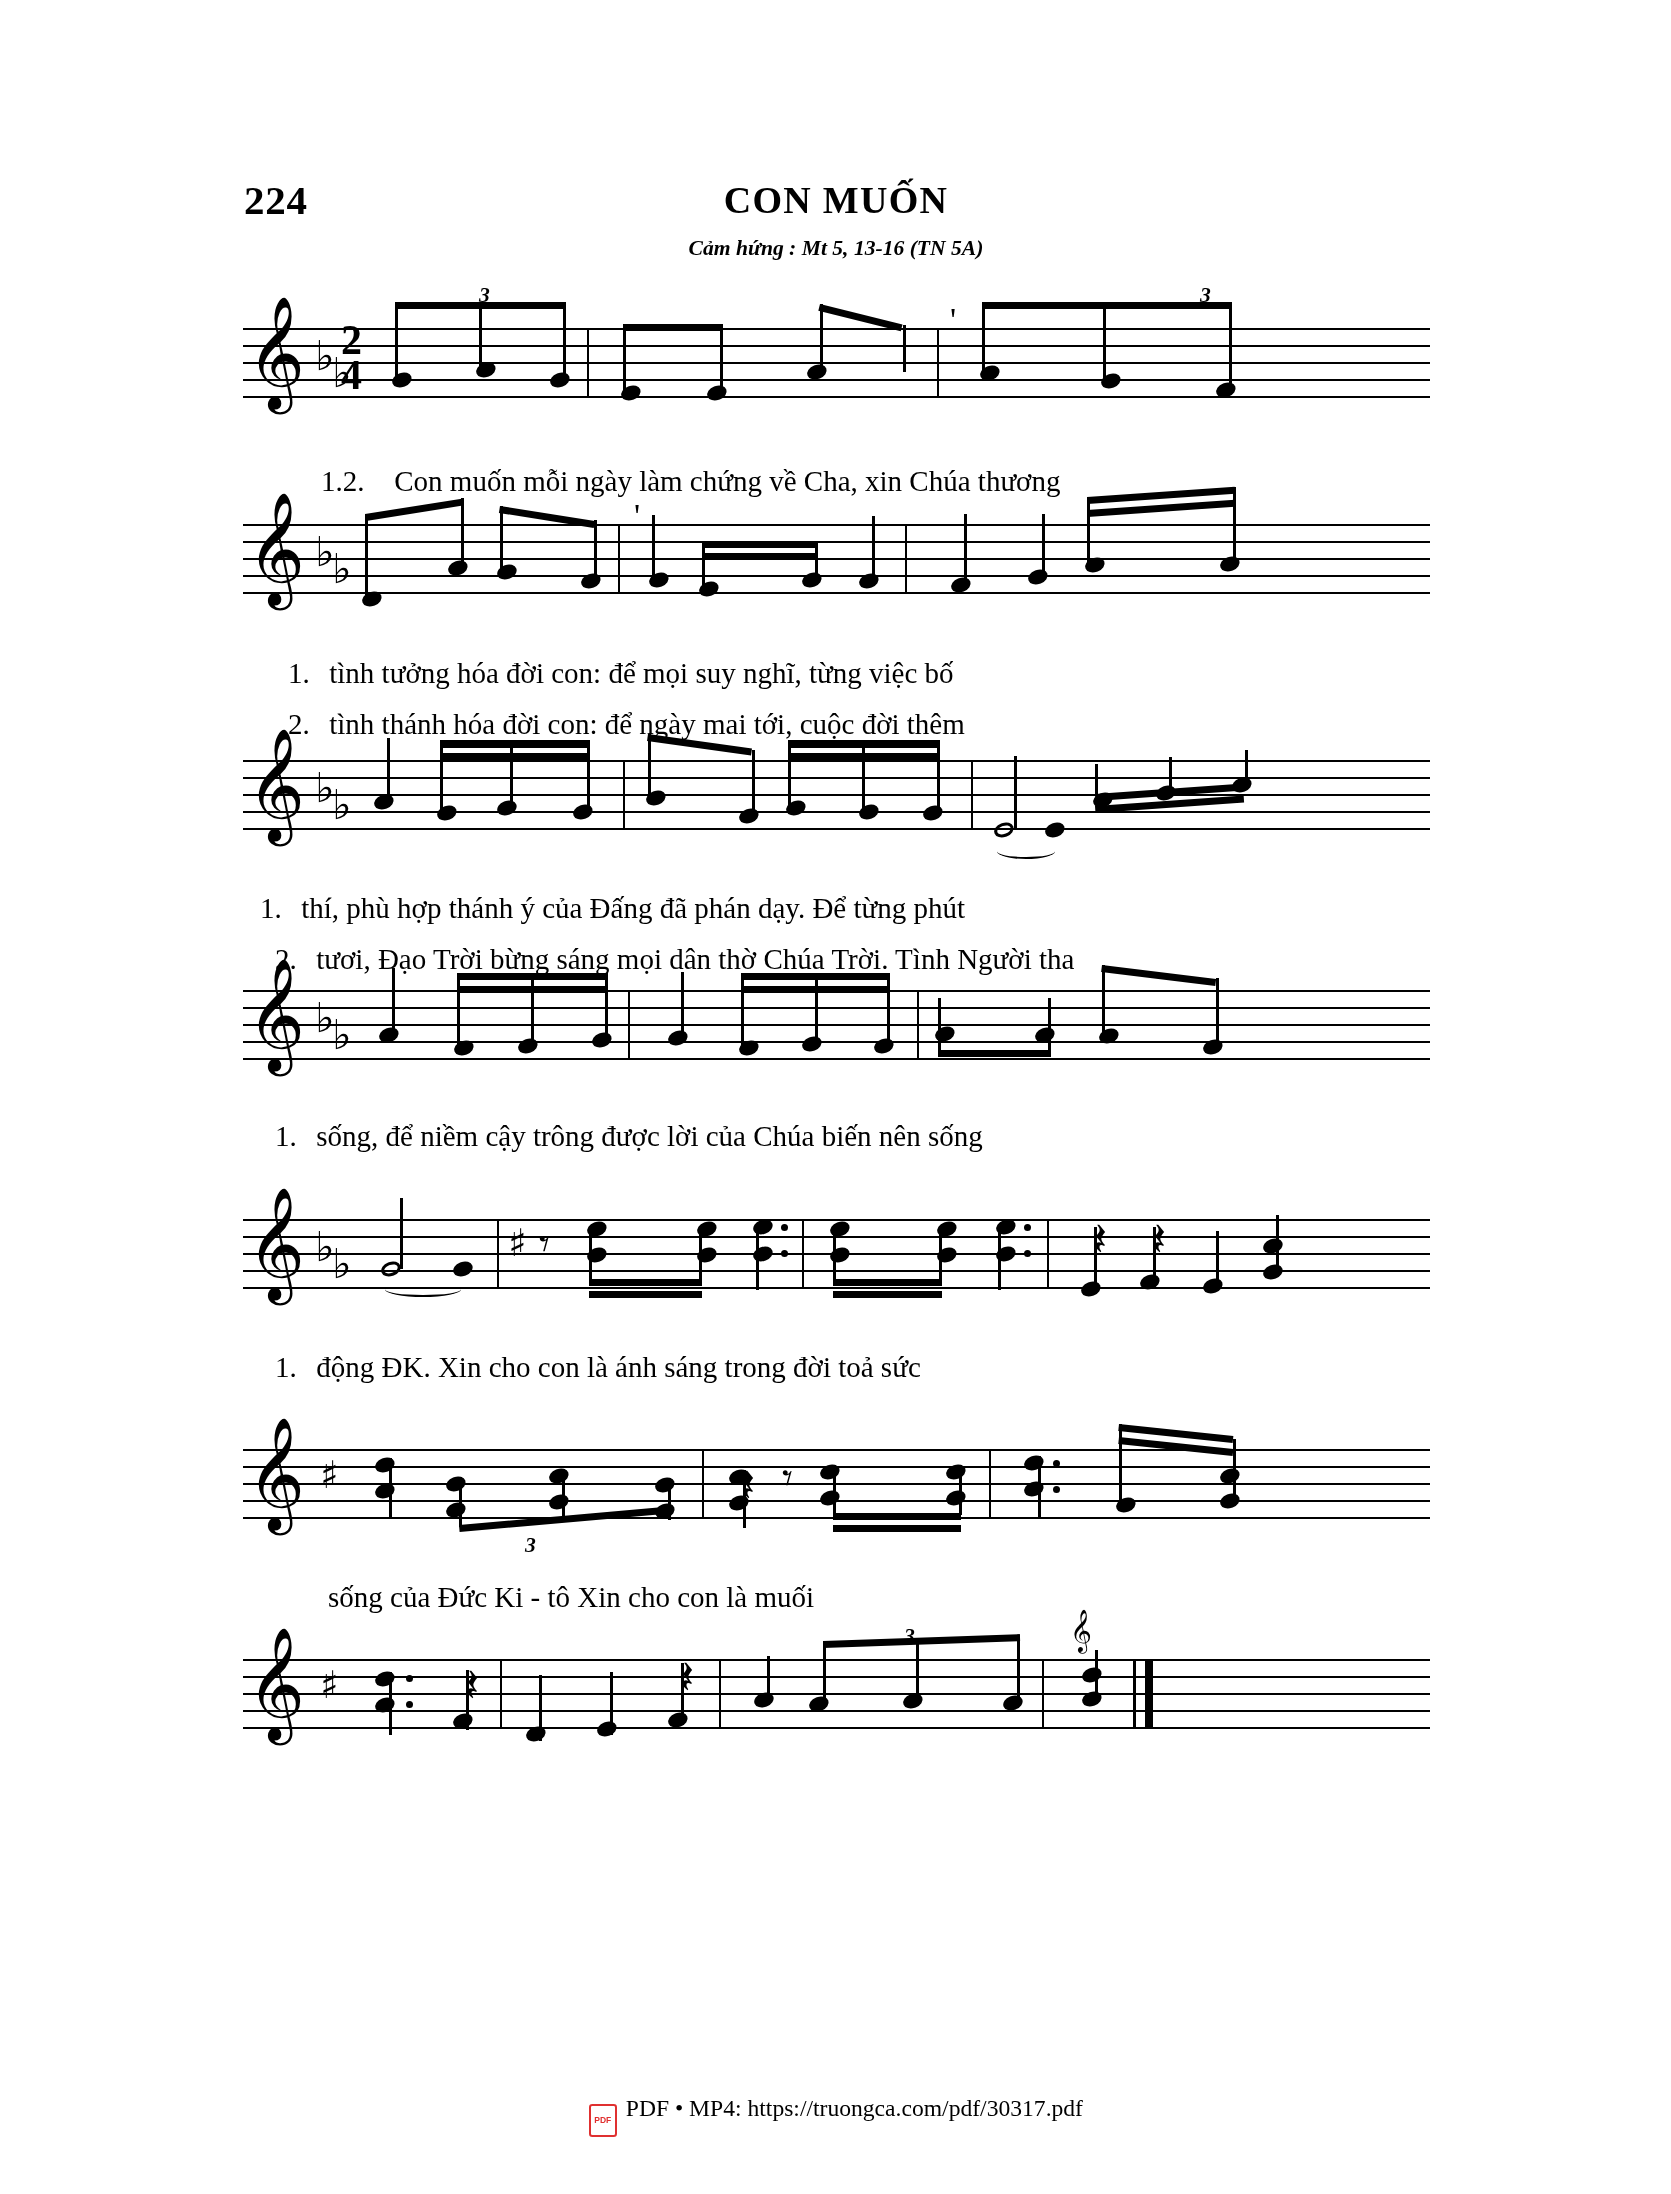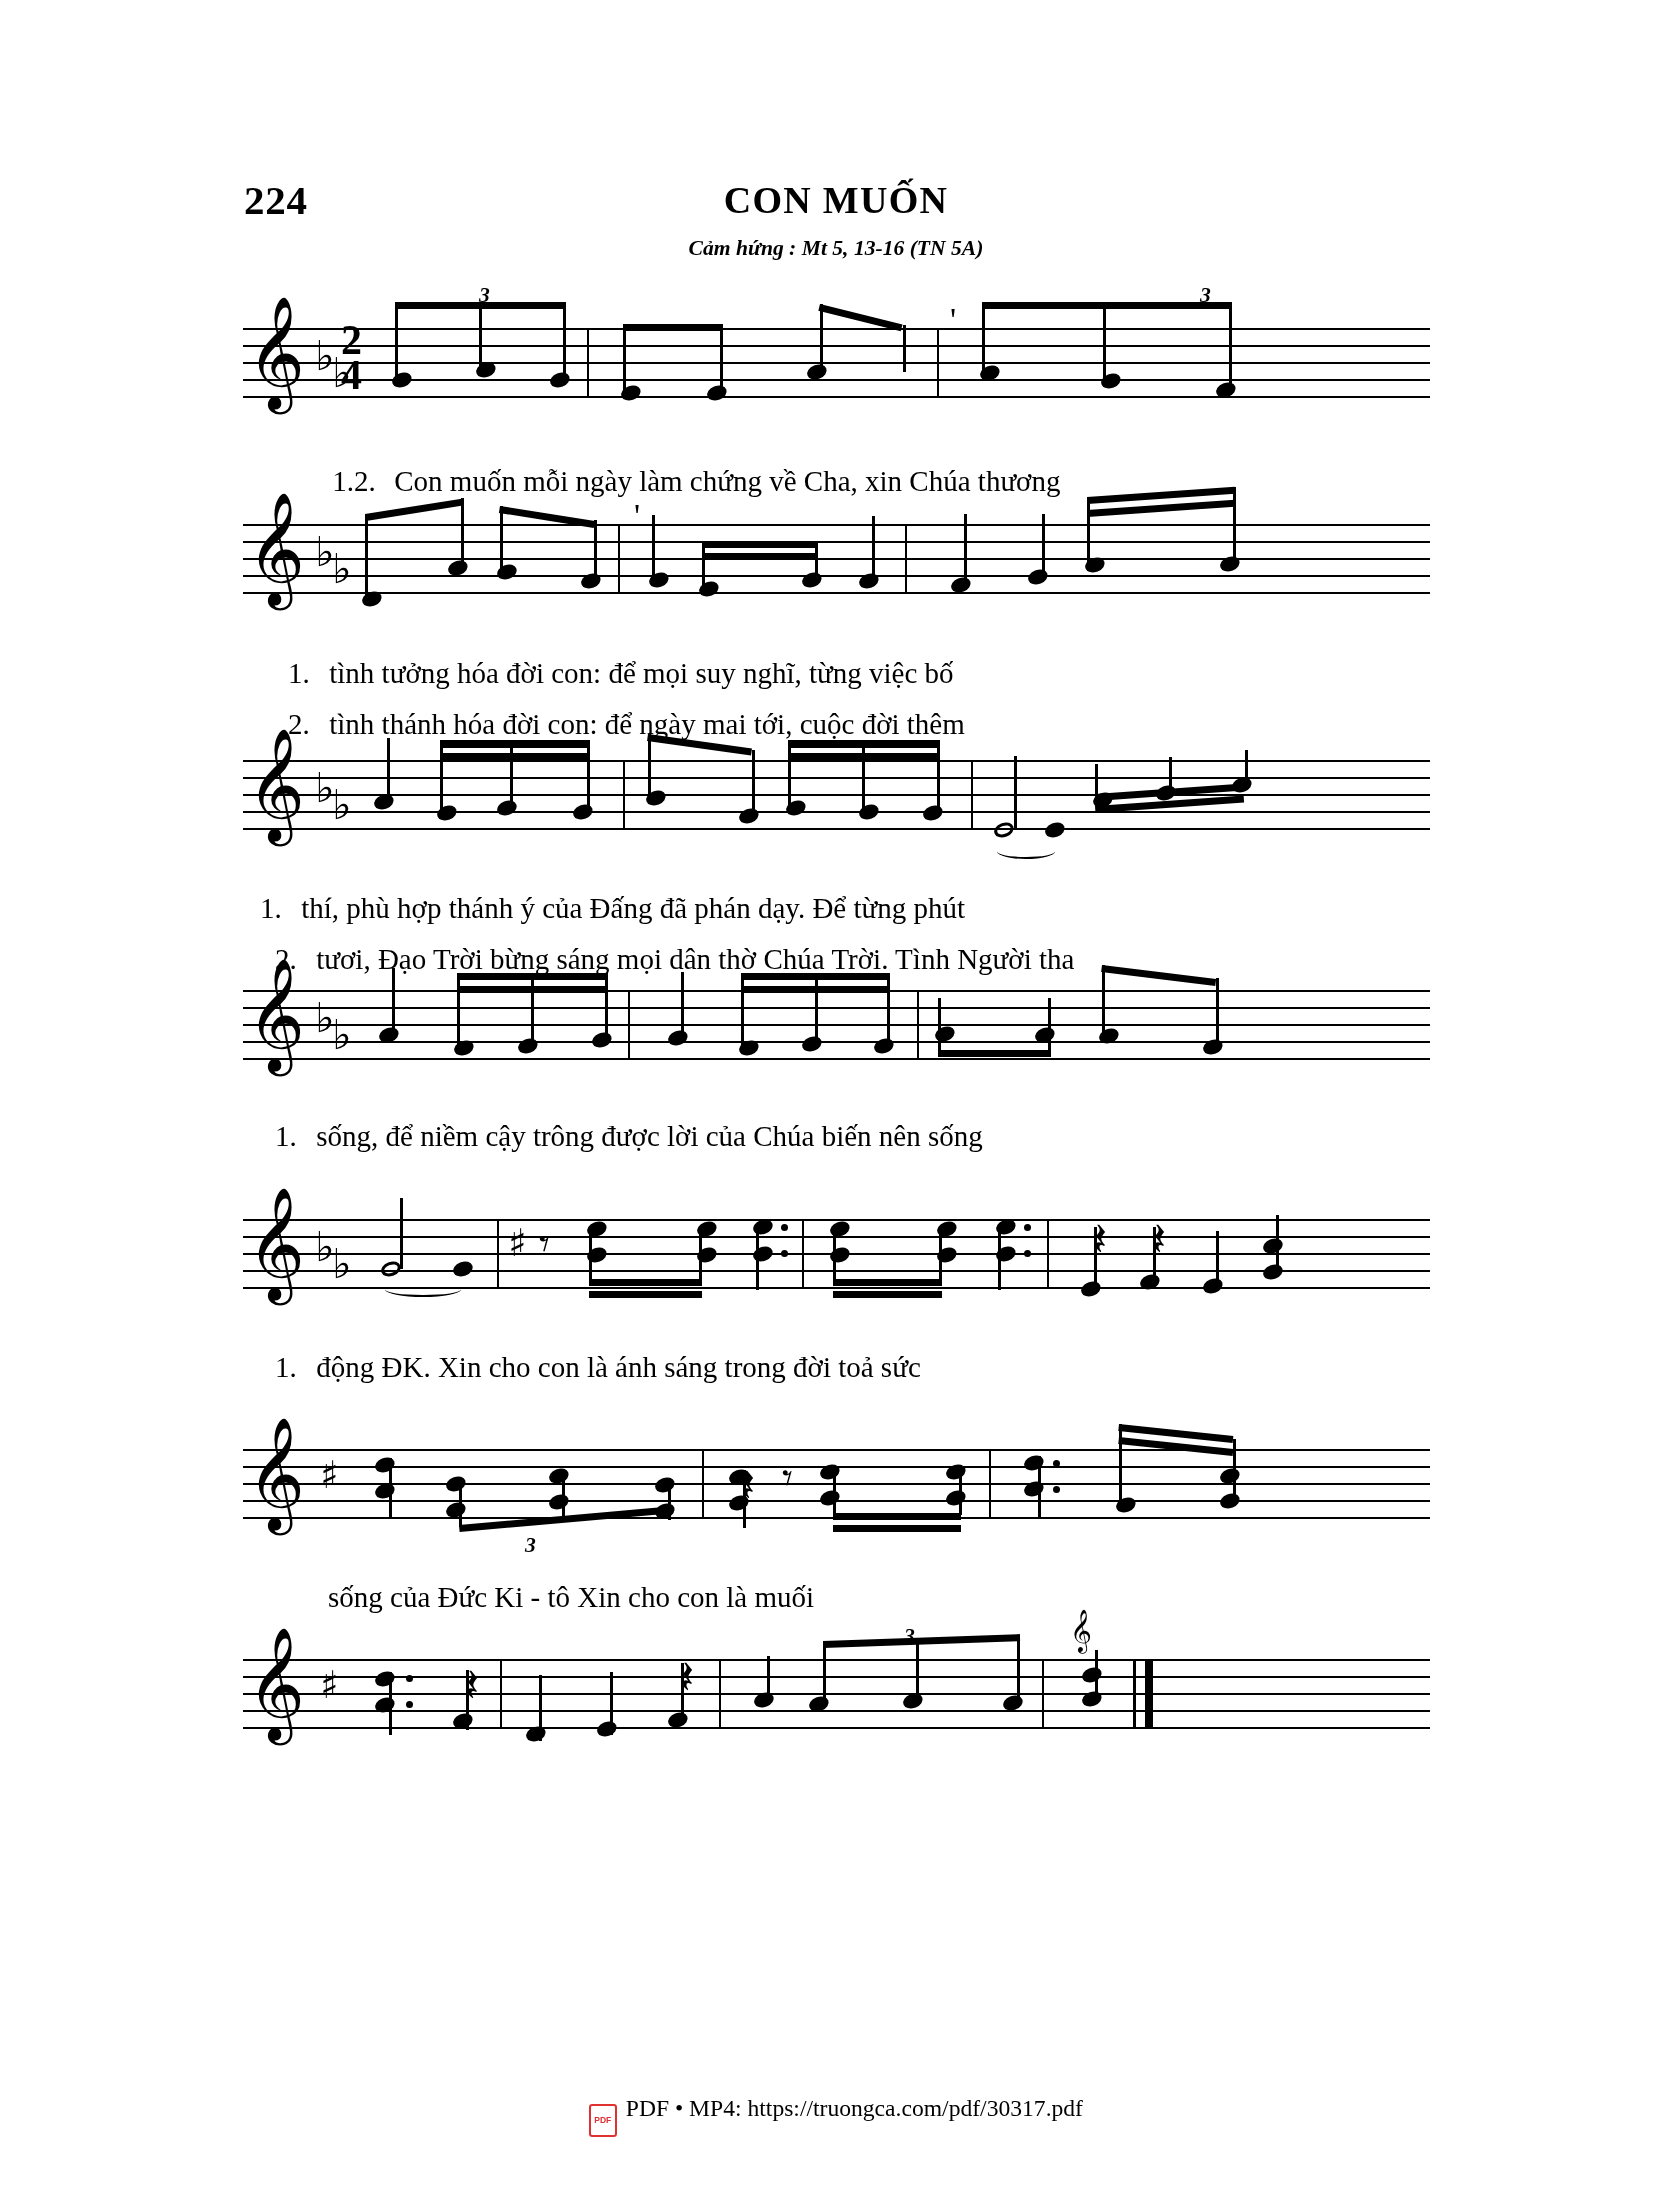--- a/index.html
+++ b/index.html
@@ -293,21 +293,21 @@
       <div class="stem" style="left:739px; top:-26px; height:72px;"></div>
       <div class="note" style="left:737px; top:38px;"></div>
       <div class="stem" style="left:860px; top:-26px; height:80px;"></div>
       <div class="note" style="left:858px; top:46px;"></div>
       <div class="stem" style="left:986px; top:-26px; height:89px;"></div>
       <div class="note" style="left:973px; top:55px;"></div>
     </div>
   </div>
 
   <div class="lyric-row" style="top:465px; left:321px;">
-    <span class="vnum" style="width:66px;text-align:center;">1.2.</span>
+    <span class="vnum" style="width:66px;">1.2.</span>
     <span>Con muốn mỗi ngày làm chứng về Cha, xin Chúa thương</span>
   </div>
 
   <div class="system" style="top:524px;">
     <div class="staff">
       <div class="line l0"></div>
       <div class="line l1"></div>
       <div class="line l2"></div>
       <div class="line l3"></div>
       <div class="line l4"></div>

